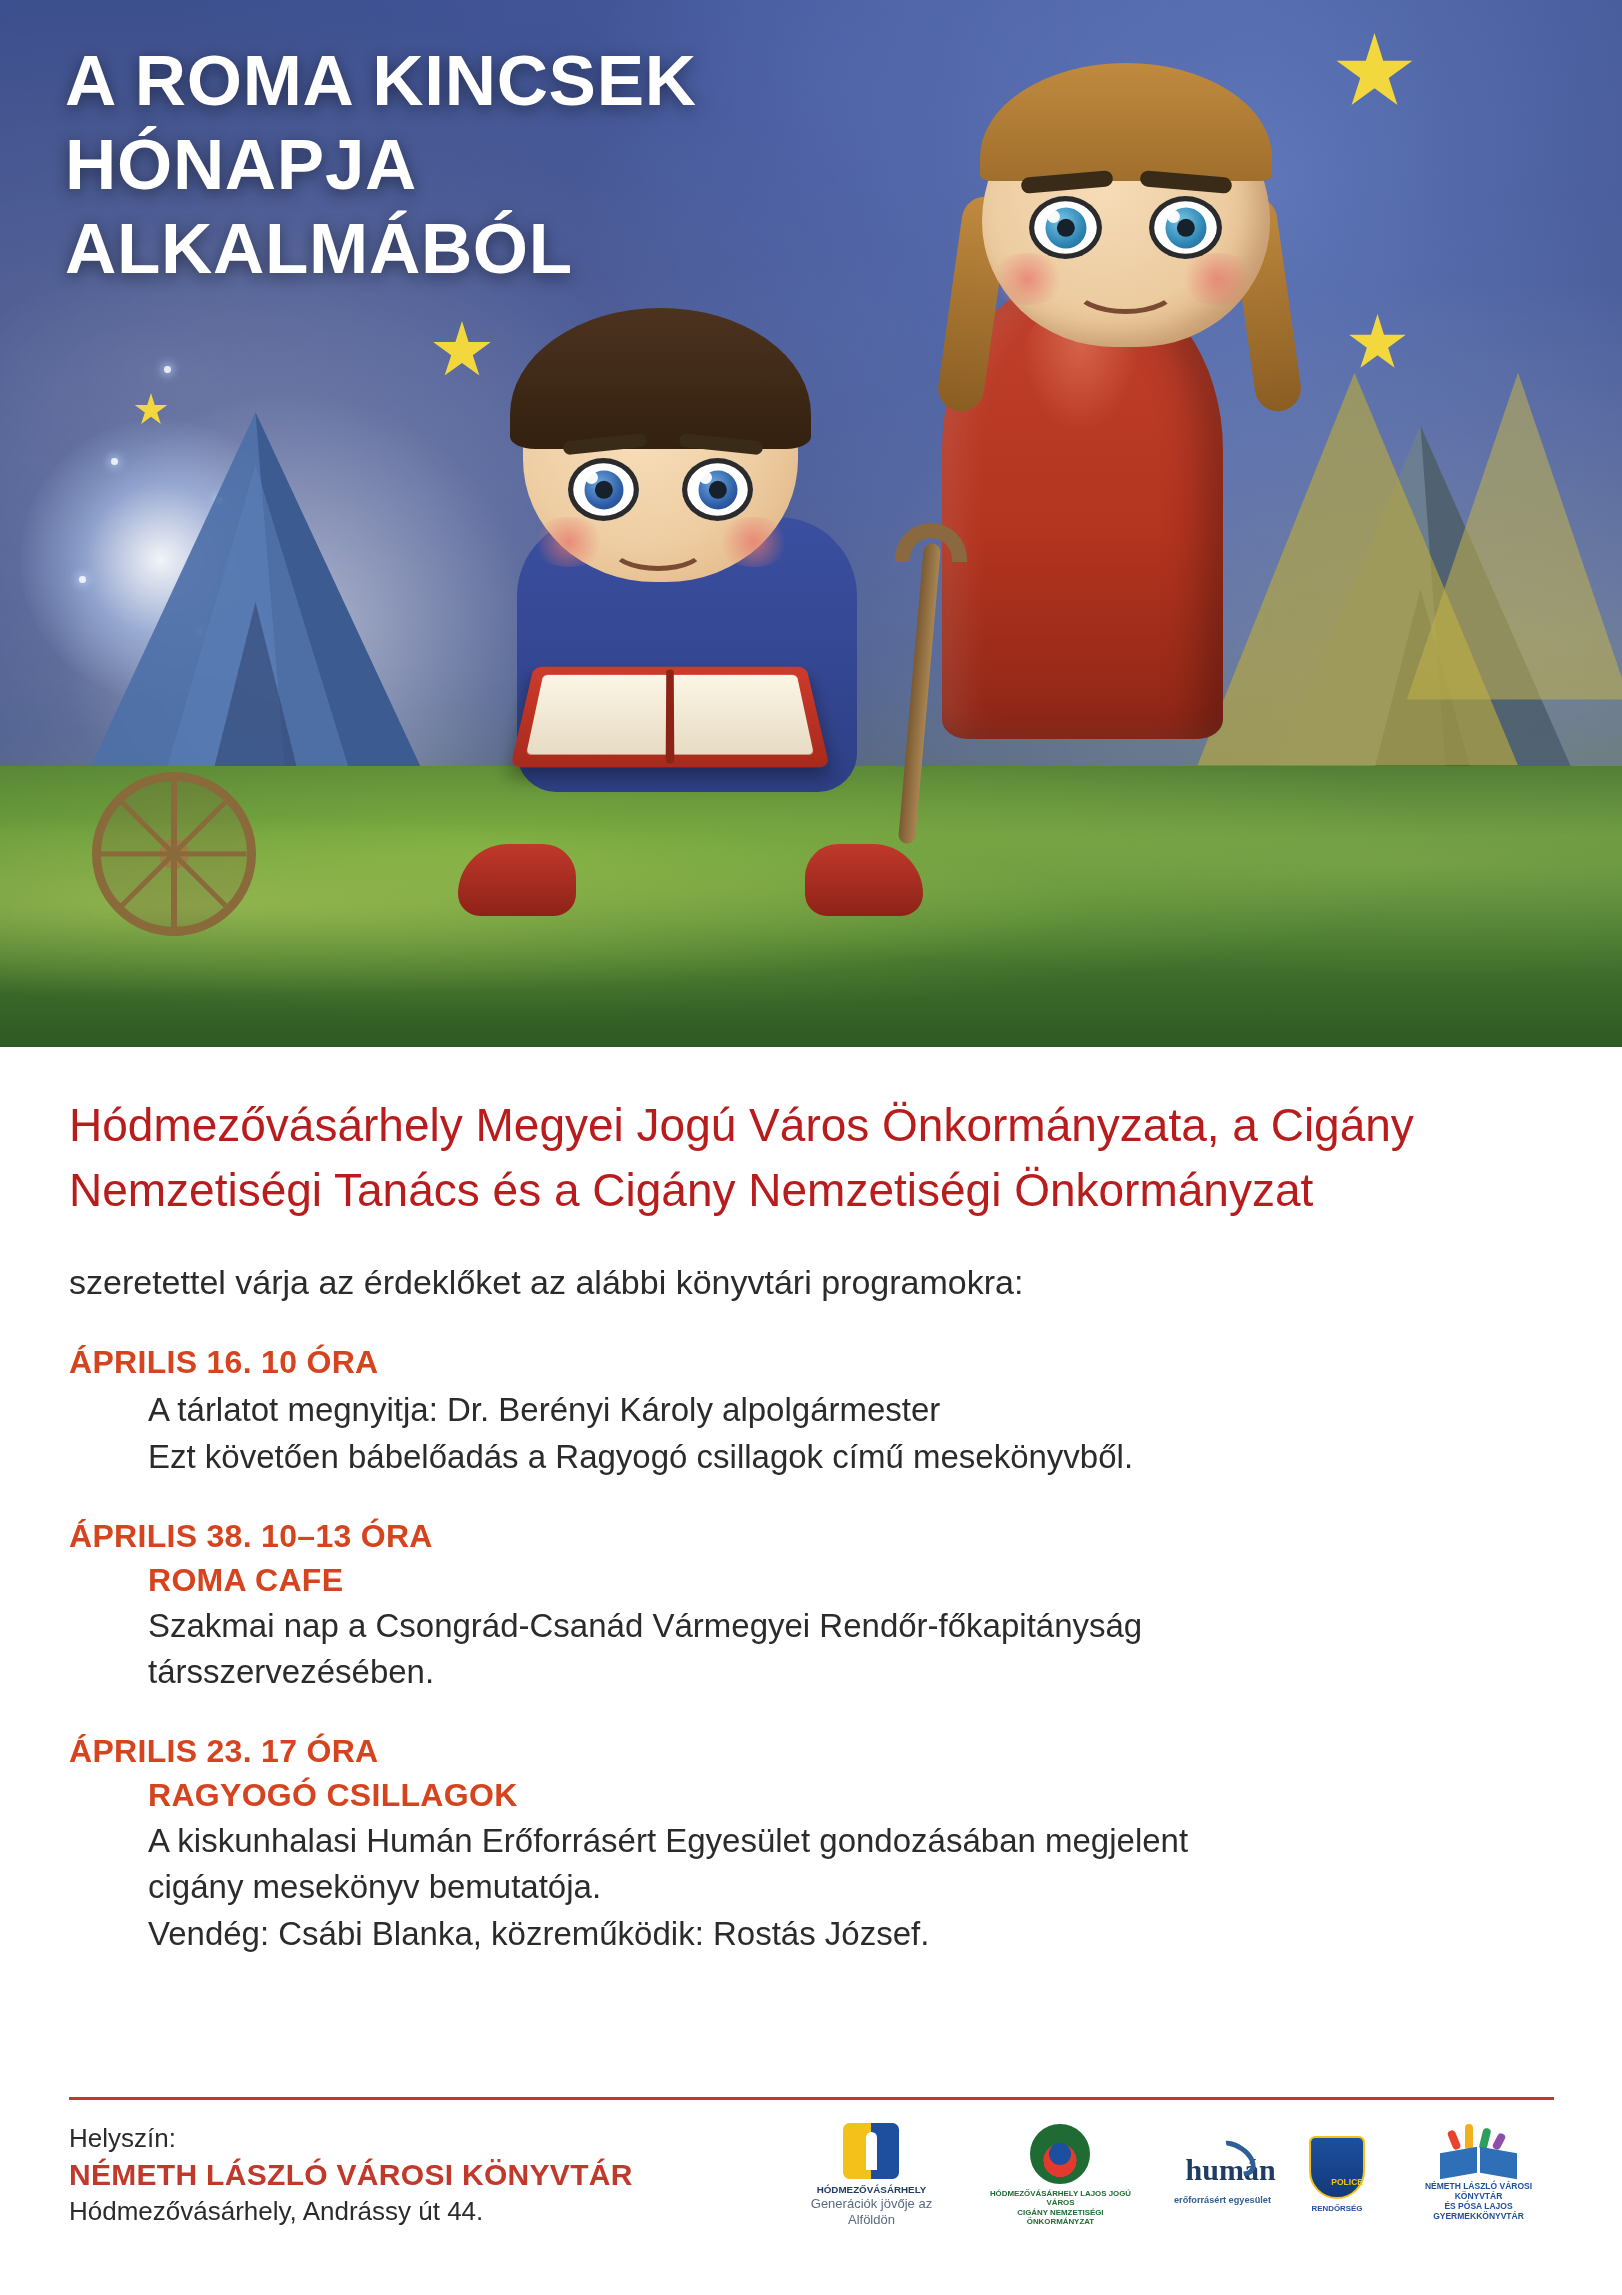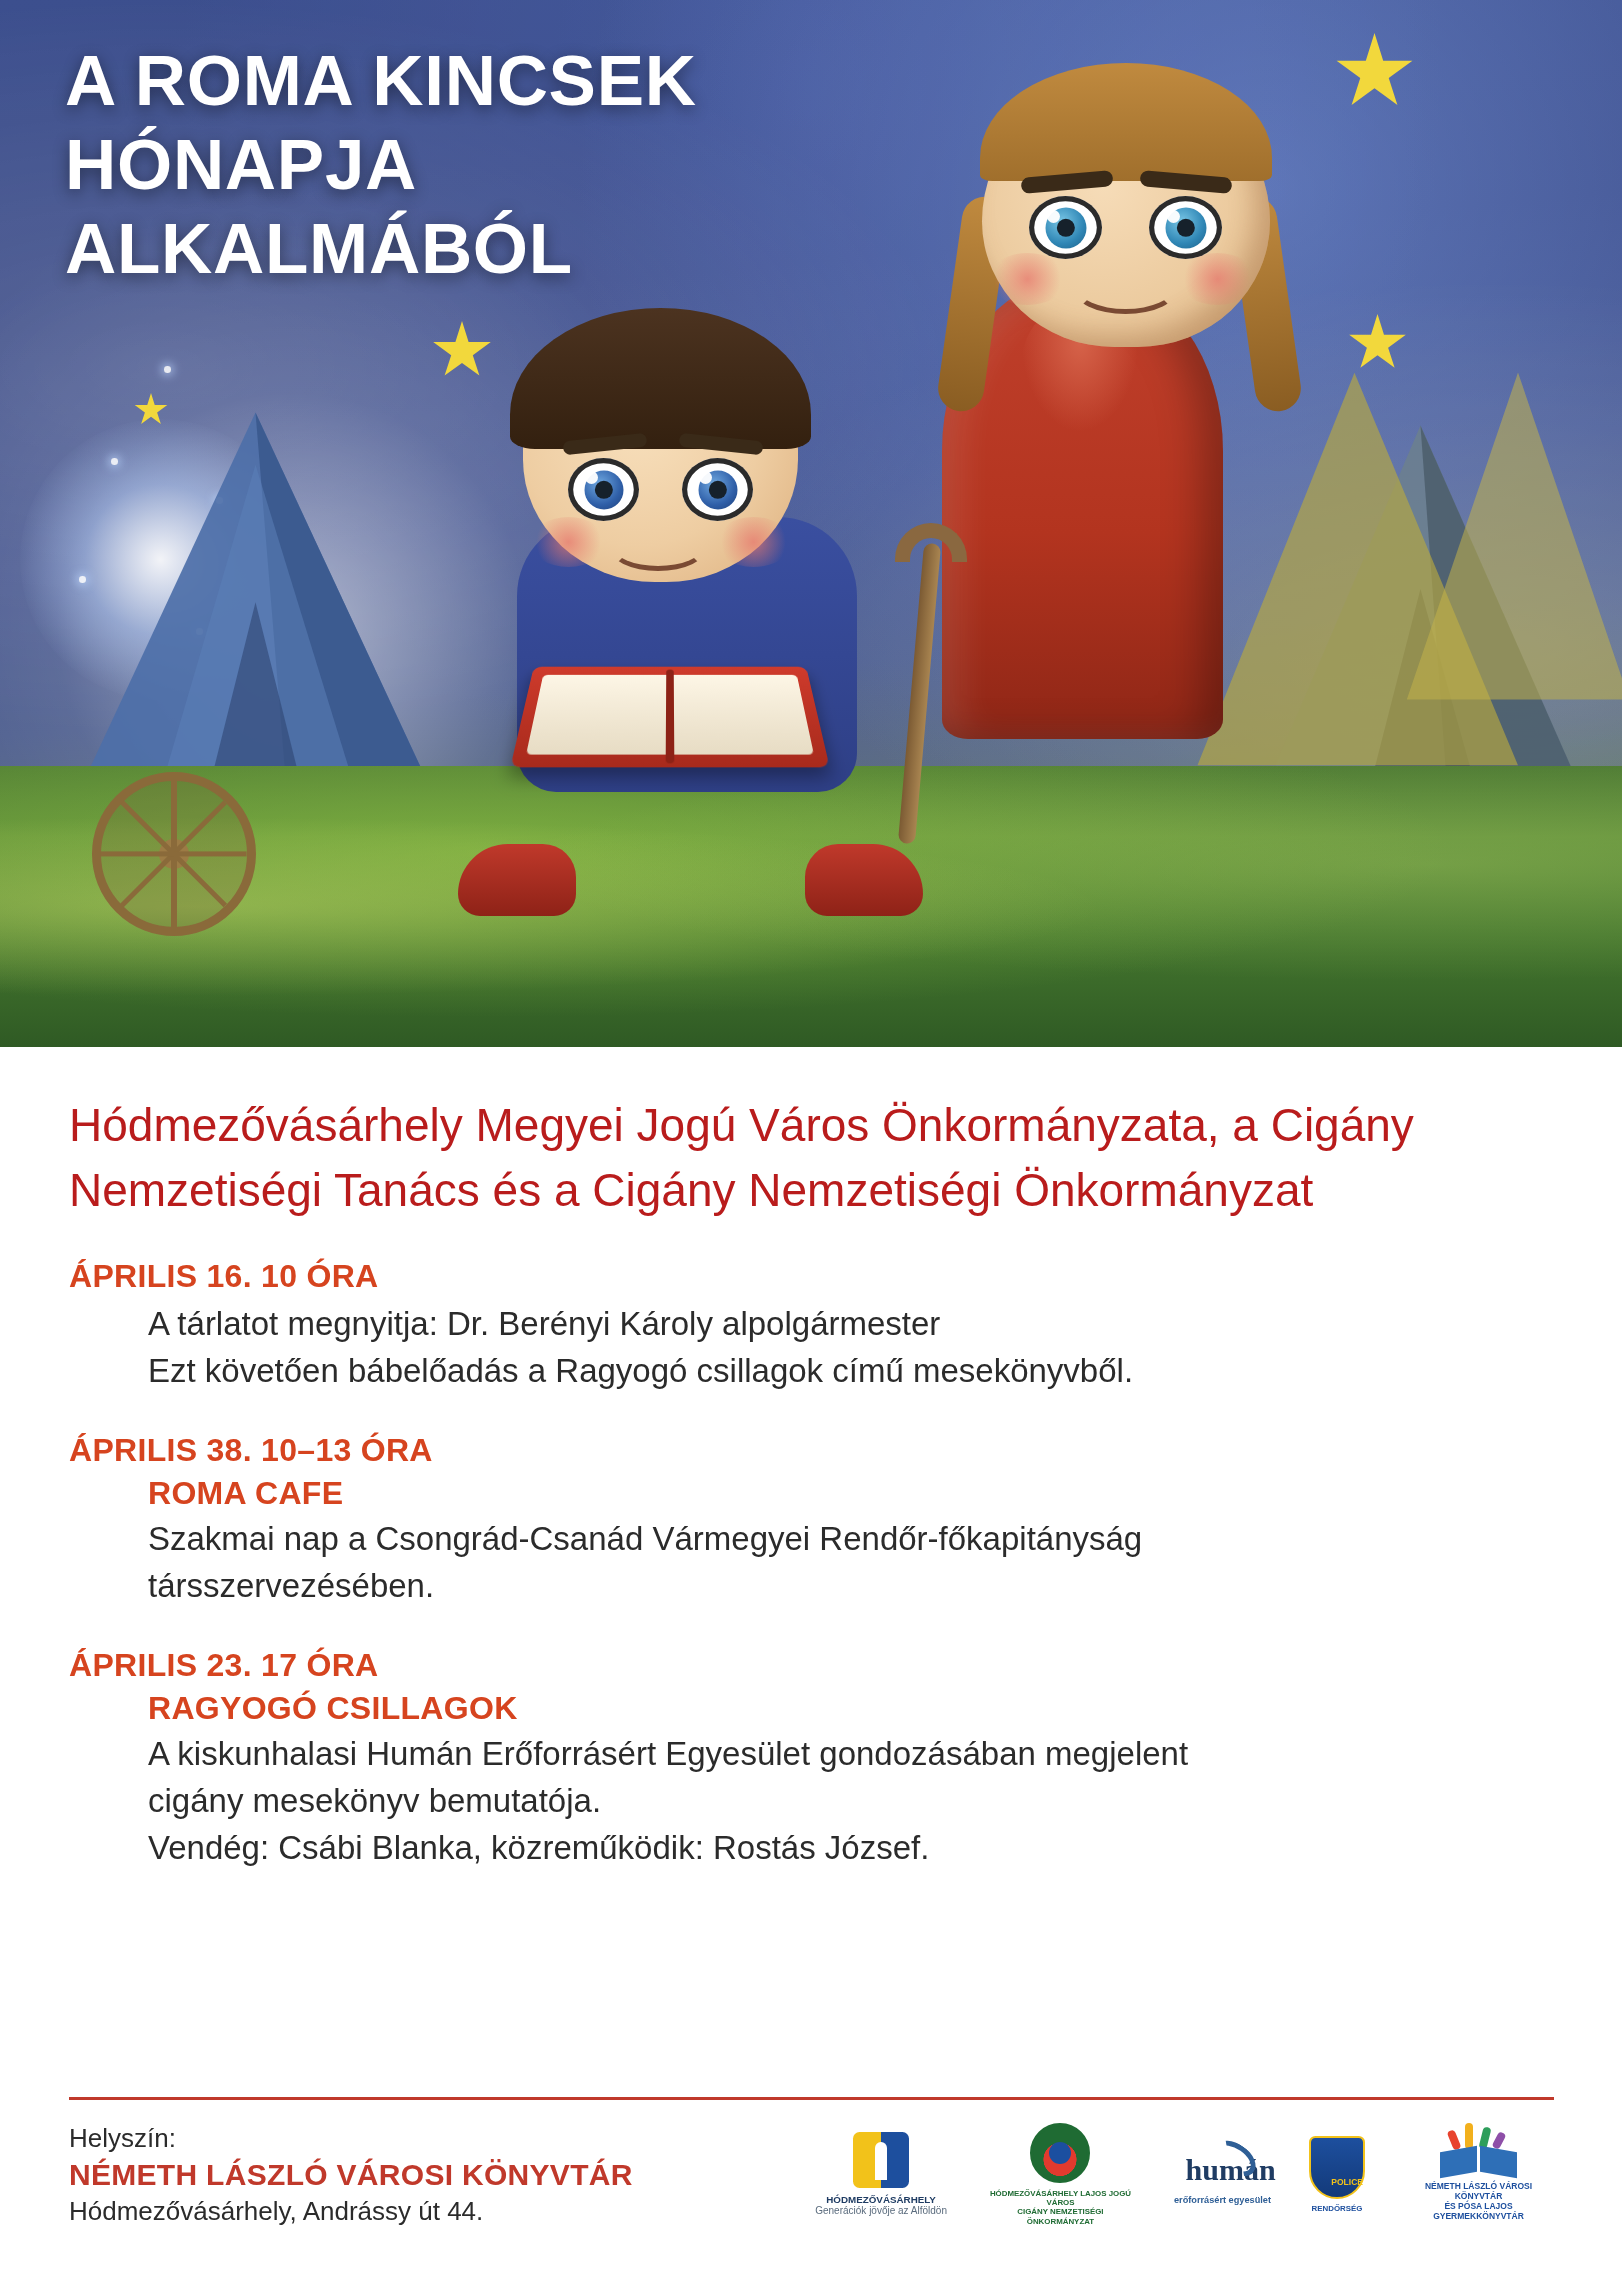--- a/index.html
+++ b/index.html
@@ -526,20 +526,21 @@
         <div class="spine"></div>
       </div>
     </div>
 
     <div class="headline">A ROMA KINCSEK HÓNAPJA ALKALMÁBÓL</div>
   </div>
 
   <div class="content">
 
     <div class="intro">Hódmezővásárhely Megyei Jogú Város Önkormányzata, a Cigány Nemzetiségi Tanács és a Cigány Nemzetiségi Önkormányzat</div>
+    <div class="intro-2">szeretettel várja az érdeklőket az alábbi könyvtári programokra:</div>
 
     <div class="event">
       <div class="event-time">ÁPRILIS 16. 10 ÓRA</div>
       <div class="event-body">
         <div class="event-line">A tárlatot megnyitja: Dr. Berényi Károly alpolgármester</div>
         <div class="event-line">Ezt követően bábelőadás a Ragyogó csillagok című mesekönyvből.</div>
       </div>
     </div>
 
     <div class="event">
@@ -569,21 +570,21 @@
       <div class="lead">Helyszín:</div>
       <div class="name">NÉMETH LÁSZLÓ VÁROSI KÖNYVTÁR</div>
       <div class="addr">Hódmezővásárhely, Andrássy út 44.</div>
     </div>
 
     <div class="logos">
 
       <div class="logo">
         <div class="mark hod-mark"></div>
         <div class="cap">HÓDMEZŐVÁSÁRHELY</div>
-        <div class="cap" style="font-weight:normal;color:#5a6b7d;font-size:10px;">Generációk jövője az Alföldön</div>
+        <div class="cap" style="font-weight:normal;color:#5a6b7d;font-size:13px;">Generációk jövője az Alföldön</div>
       </div>
 
       <div class="logo">
         <div class="mark circle-mark"></div>
         <div class="cap" style="font-size:7.9px;color:#1f6b33;">HÓDMEZŐVÁSÁRHELY LAJOS JOGÚ VÁROS</div>
         <div class="cap" style="font-size:7.9px;color:#1f6b33;">CIGÁNY NEMZETISÉGI ÖNKORMÁNYZAT</div>
       </div>
 
       <div class="logo">
         <div class="mark human-mark">

